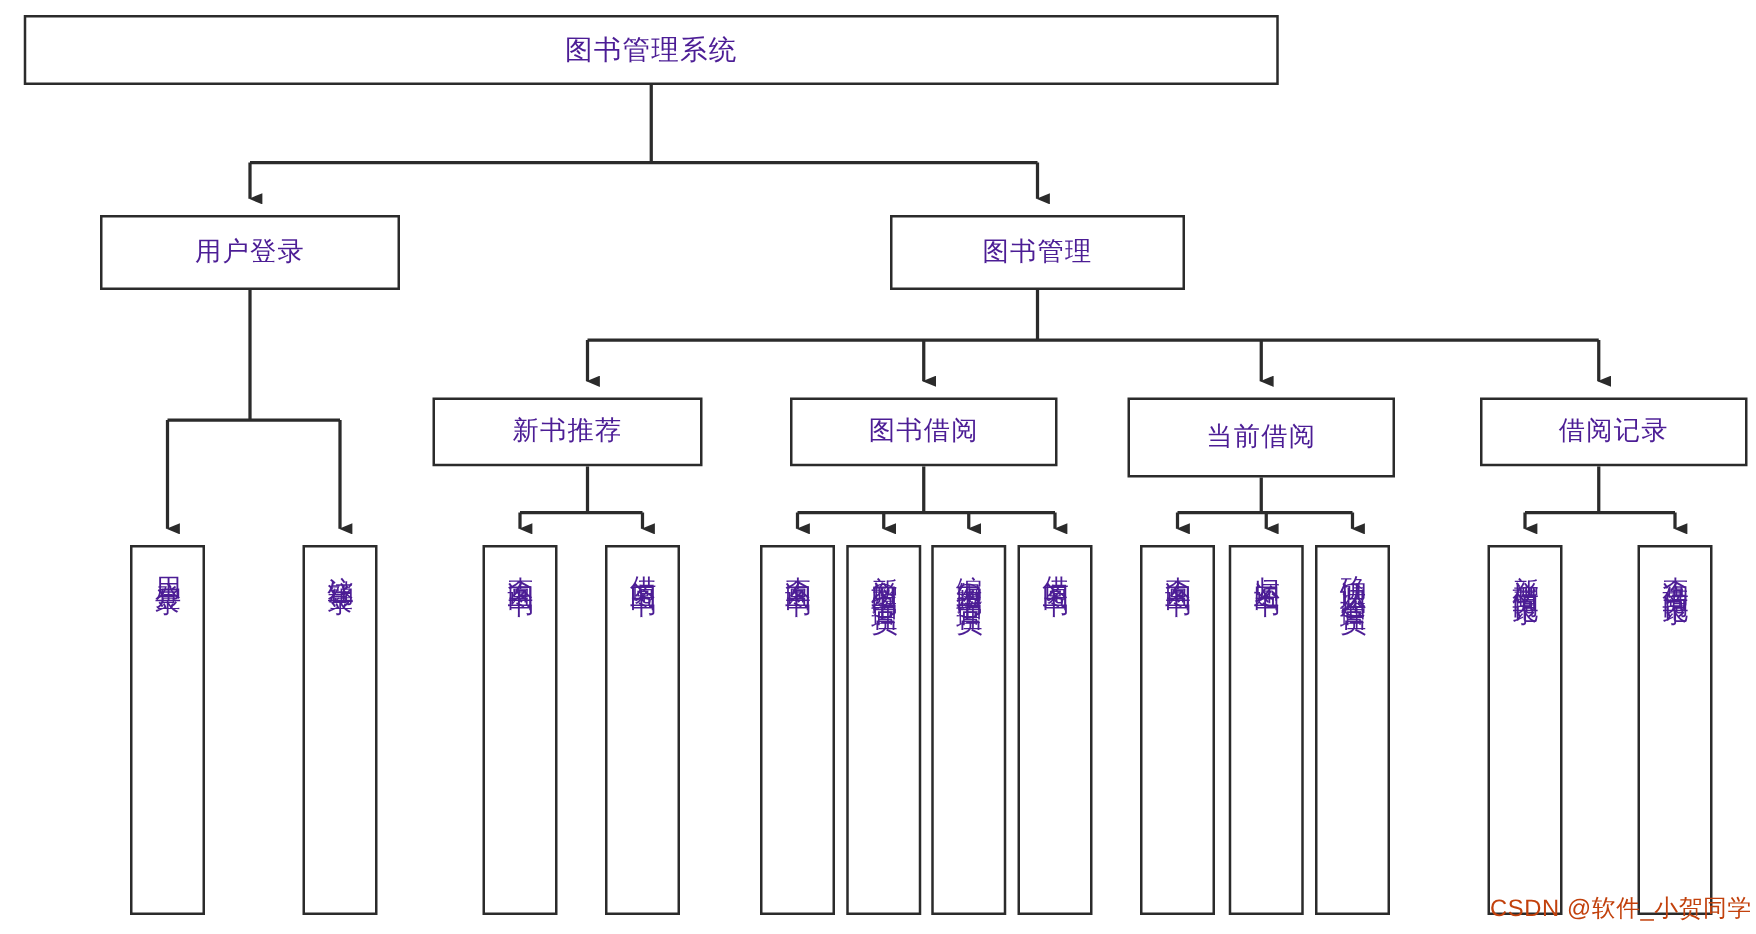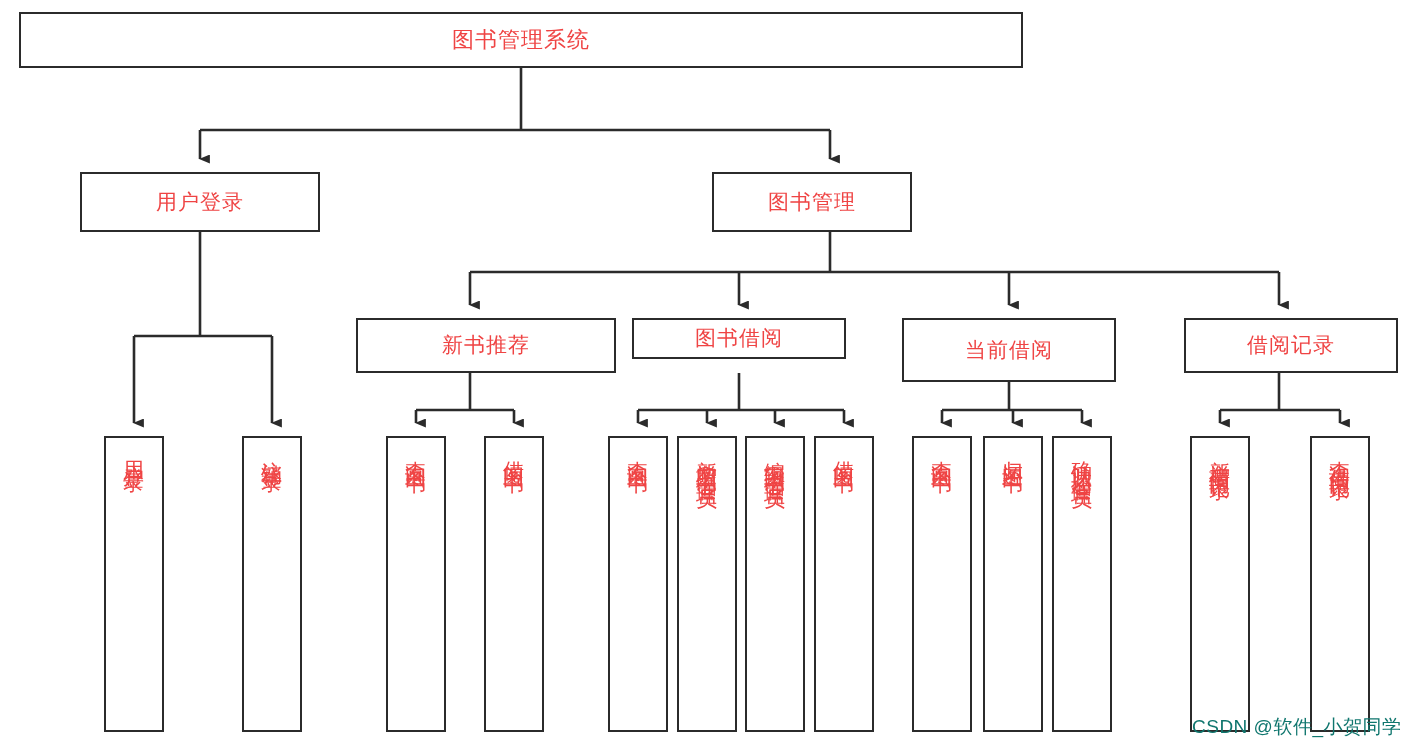--- a/index.html
+++ b/index.html
@@ -26,21 +26,21 @@
     pointer-events: none;
   }
   .node {
     position: absolute;
     box-sizing: border-box;
     background: #ffffff;
     border: 2px solid #2b2b2b;
     display: flex;
     align-items: center;
     justify-content: center;
-    color: #ef4444;
+    color: #4c1d95;
   }
   .node .label {
     display: block;
     text-align: center;
     line-height: 1.25;
   }
   .node.horizontal .label {
     writing-mode: horizontal-tb;
     font-size: 21px;
     letter-spacing: 1px;
@@ -53,21 +53,21 @@
     writing-mode: vertical-rl;
     text-orientation: upright;
     font-size: 21px;
     letter-spacing: 4px;
     line-height: 1;
     margin: 0 auto;
   }
   .node.root .label { font-size: 22px; }
   .watermark {
     position: absolute;
-    color: #0f766e;
+    color: #c2410c;
     font-size: 19px;
     white-space: nowrap;
     letter-spacing: 0.5px;
   }
 </style>
 </head>
 <body>
 
 <div id="canvas">
 
@@ -114,27 +114,27 @@
       </g>
   </svg>
 
   <div id="nodes-layer">
       <div class="node horizontal root" style="left: 19px; top: 12px; width: 1004px; height: 56px;">
         <span class="label">图书管理系统</span>
       </div>
       <div class="node horizontal level2" style="left: 80px; top: 172px; width: 240px; height: 60px;">
         <span class="label">用户登录</span>
       </div>
-      <div class="node horizontal level2" style="left: 712px; top: 172px; width: 200px; height: 60px;">
+      <div class="node horizontal level2" style="left: 712px; top: 172px; width: 236px; height: 60px;">
         <span class="label">图书管理</span>
       </div>
-      <div class="node horizontal level3" style="left: 356px; top: 318px; width: 260px; height: 55px;">
+      <div class="node horizontal level3" style="left: 346px; top: 318px; width: 216px; height: 55px;">
         <span class="label">新书推荐</span>
       </div>
-      <div class="node horizontal level3" style="left: 632px; top: 318px; width: 214px; height: 41px;">
+      <div class="node horizontal level3" style="left: 632px; top: 318px; width: 214px; height: 55px;">
         <span class="label">图书借阅</span>
       </div>
       <div class="node horizontal level3" style="left: 902px; top: 318px; width: 214px; height: 64px;">
         <span class="label">当前借阅</span>
       </div>
       <div class="node horizontal level3" style="left: 1172px; top: 318px; width: 214px; height: 55px; margin-left: 12px;">
         <span class="label">借阅记录</span>
       </div>
       <div class="node vertical leaf" style="left: 104px; top: 436px; width: 60px; height: 296px;">
         <span class="label">用户登录</span>

